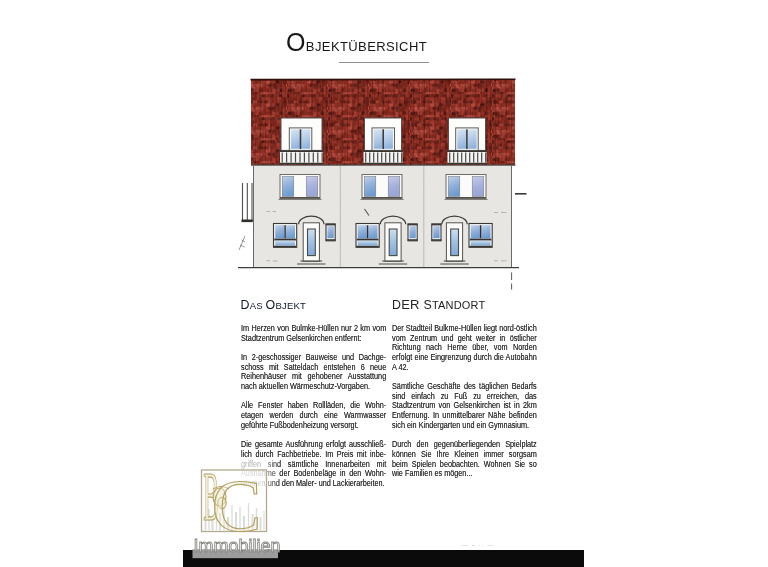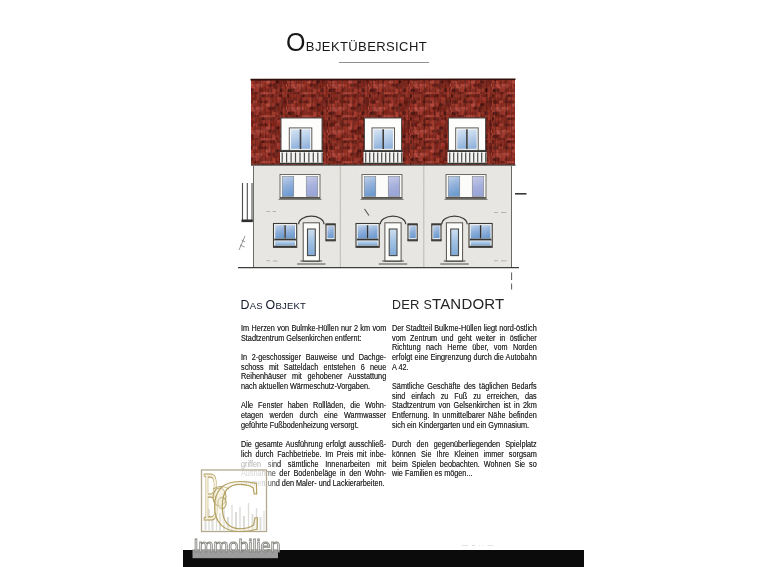--- a/index.html
+++ b/index.html
@@ -321,21 +321,21 @@
 
 <path d="M238 267.6 L519 267.6" stroke="#3d3d3b" stroke-width="1.2" fill="none"></path>
 
 <path d="M515 193.8 L526.5 193.8" stroke="#3a3a38" stroke-width="1.6" fill="none"></path>
 
 <path d="M511.6 272.5 L511.6 280 M511.6 283.5 L511.6 289.5" stroke="#5a5a58" stroke-width="1" fill="none"></path>
 </svg>
 
 <div class="abs" style="left:240.5px;top:297.1px;line-height:14px;color:#0f172a;white-space:nowrap;letter-spacing:0.2px"><span style="font-size:12.4px">D</span><span style="font-size:9.5px">AS&nbsp;</span><span style="font-size:12.4px">O</span><span style="font-size:9.5px">BJEKT</span></div>
 
-<div class="abs" style="left:392px;top:297.1px;line-height:14px;color:#242424;white-space:nowrap;letter-spacing:0.2px"><span style="font-size:12.4px">D</span><span style="font-size:13px">ER&nbsp;</span><span style="font-size:12.4px">S</span><span style="font-size:15px">TANDORT</span></div>
+<div class="abs" style="left:392px;top:297.1px;line-height:14px;color:#242424;white-space:nowrap;letter-spacing:0.2px"><span style="font-size:12.4px">D</span><span style="font-size:13px">ER&nbsp;</span><span style="font-size:12.4px">S</span><span style="font-size:11px">TANDORT</span></div>
 
 <div class="col" style="left:240.5px;top:323.8px;width:166.5px;transform:scaleX(0.872);transform-origin:0 0">
 <div class="par">
 <div class="tl">Im Herzen von Bulmke-Hüllen nur 2 km vom</div>
 <div class="te">Stadtzentrum Gelsenkirchen entfernt:</div>
 </div>
 <div class="par">
 <div class="tl">In 2-geschossiger Bauweise und Dachge-</div>
 <div class="tl">schoss mit Satteldach entstehen 6 neue</div>
 <div class="tl">Reihenhäuser mit gehobener Ausstattung</div>

